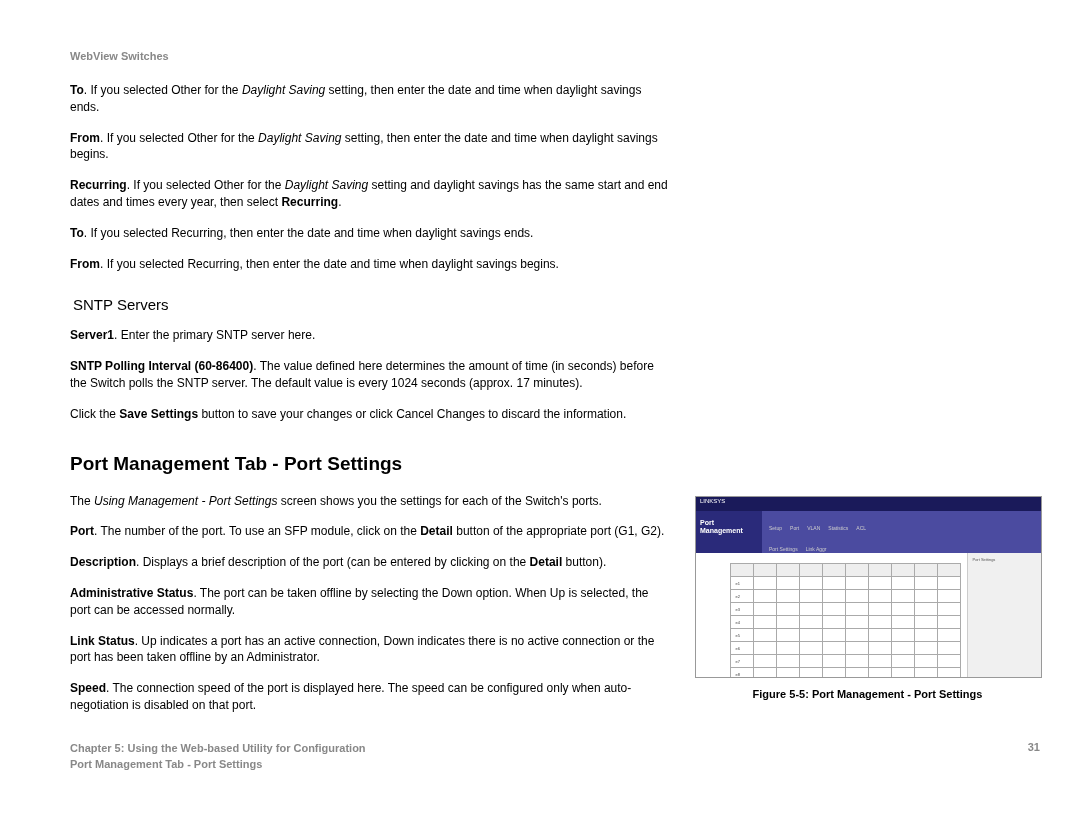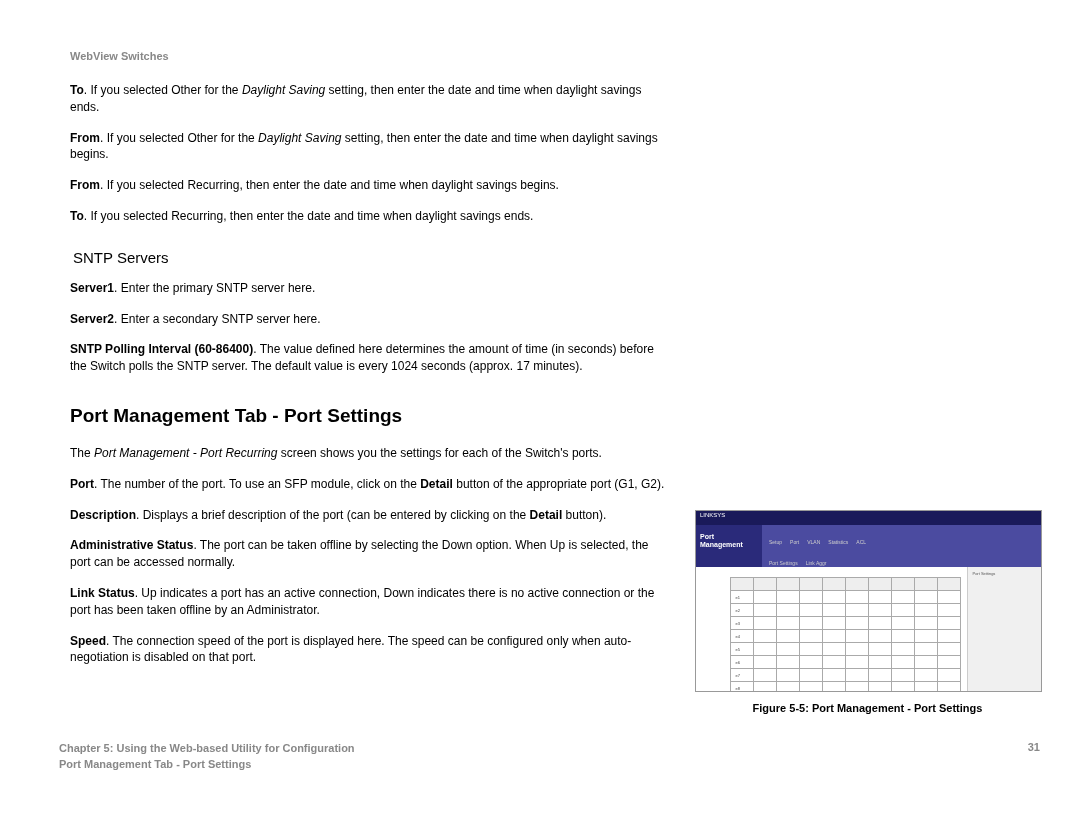--- a/index.html
+++ b/index.html
@@ -39,21 +39,21 @@
     margin: 24px 0 14px 3px;
   }
   .main-heading {
     font-size: 19px;
     font-weight: bold;
     margin: 30px 0 18px 0;
   }
   .figure-area {
     position: absolute;
     right: 40px;
-    top: 510px;
+    top: 496px;
     width: 345px;
   }
   .figure-box {
     width: 345px;
     height: 180px;
     border: 1px solid #999;
     background: #fff;
     position: relative;
     overflow: hidden;
   }
@@ -132,21 +132,21 @@
   }
   .fig-caption {
     text-align: center;
     font-size: 11px;
     font-weight: bold;
     margin-top: 10px;
   }
   .footer {
     position: absolute;
     bottom: 62px;
-    left: 59px;
+    left: 70px;
     right: 40px;
     font-size: 11px;
     font-weight: bold;
     color: #888;
     display: flex;
     justify-content: space-between;
   }
   .footer-left { line-height: 1.4; }
   .page-num { color: #888; }
 </style>
@@ -157,48 +157,51 @@
   <div class="header">WebView Switches</div>
 
   <p class="para">
     <span class="bold">To</span><span>. If you selected Other for the </span><span class="italic">Daylight Saving</span><span> setting, then enter the date and time when daylight savings ends.</span>
   </p>
 
   <p class="para">
     <span class="bold">From</span><span>. If you selected Other for the </span><span class="italic">Daylight Saving</span><span> setting, then enter the date and time when daylight savings begins.</span>
   </p>
 
+  <p class="para">
+    <span class="bold">Recurring</span><span>. If you selected Other for the </span><span class="italic">Daylight Saving</span><span> setting and daylight savings has the same start and end dates and times every year, then select </span><span class="bold">Recurring</span><span>.</span>
+  </p>
+
+  <p class="para">
+    <span class="bold">To</span><span>. If you selected Recurring, then enter the date and time when daylight savings ends.</span>
+  </p>
 
   <p class="para">
     <span class="bold">From</span><span>. If you selected Recurring, then enter the date and time when daylight savings begins.</span>
   </p>
 
-  <p class="para">
-    <span class="bold">To</span><span>. If you selected Recurring, then enter the date and time when daylight savings ends.</span>
-  </p>
-
   <div class="subheading">SNTP Servers</div>
 
   <p class="para">
     <span class="bold">Server1</span><span>. Enter the primary SNTP server here.</span>
   </p>
 
-  <p class="para">
-    <span class="bold">Server2</span><span>. Enter a secondary SNTP server here.</span>
-  </p>
 
   <p class="para">
     <span class="bold">SNTP Polling Interval (60-86400)</span><span>. The value defined here determines the amount of time (in seconds) before the Switch polls the SNTP server. The default value is every 1024 seconds (approx. 17 minutes).</span>
   </p>
 
+  <p class="para">
+    <span>Click the </span><span class="bold">Save Settings</span><span> button to save your changes or click Cancel Changes to discard the information.</span>
+  </p>
 
   <div class="main-heading">Port Management Tab - Port Settings</div>
 
   <p class="para">
-    <span>The </span><span class="italic">Port Management - Port Recurring</span><span> screen shows you the settings for each of the Switch's ports.</span>
+    <span>The </span><span class="italic">Using Management - Port Settings</span><span> screen shows you the settings for each of the Switch's ports.</span>
   </p>
 
   <p class="para">
     <span class="bold">Port</span><span>. The number of the port. To use an SFP module, click on the </span><span class="bold">Detail</span><span> button of the appropriate port (G1, G2).</span>
   </p>
 
   <p class="para">
     <span class="bold">Description</span><span>. Displays a brief description of the port (can be entered by clicking on the </span><span class="bold">Detail</span><span> button).</span>
   </p>
 

